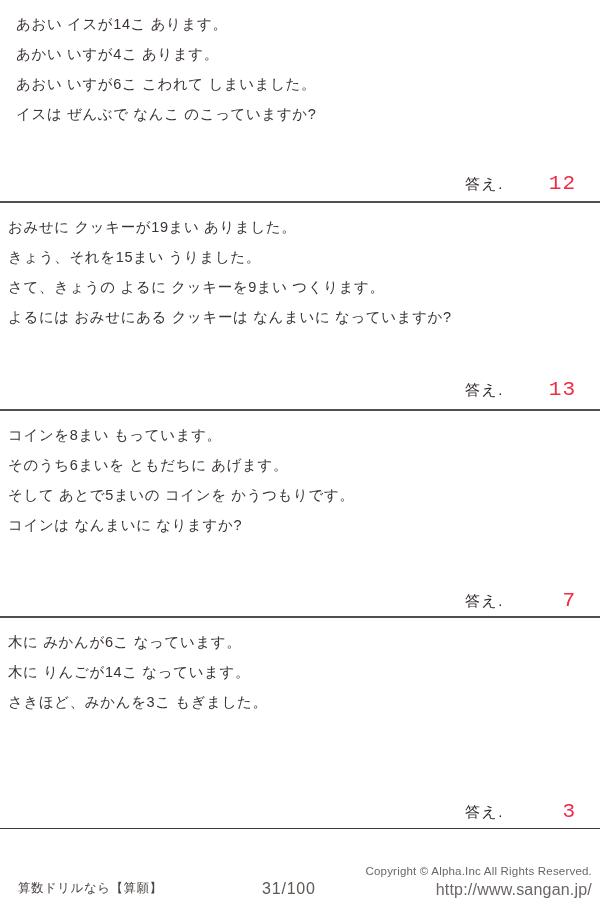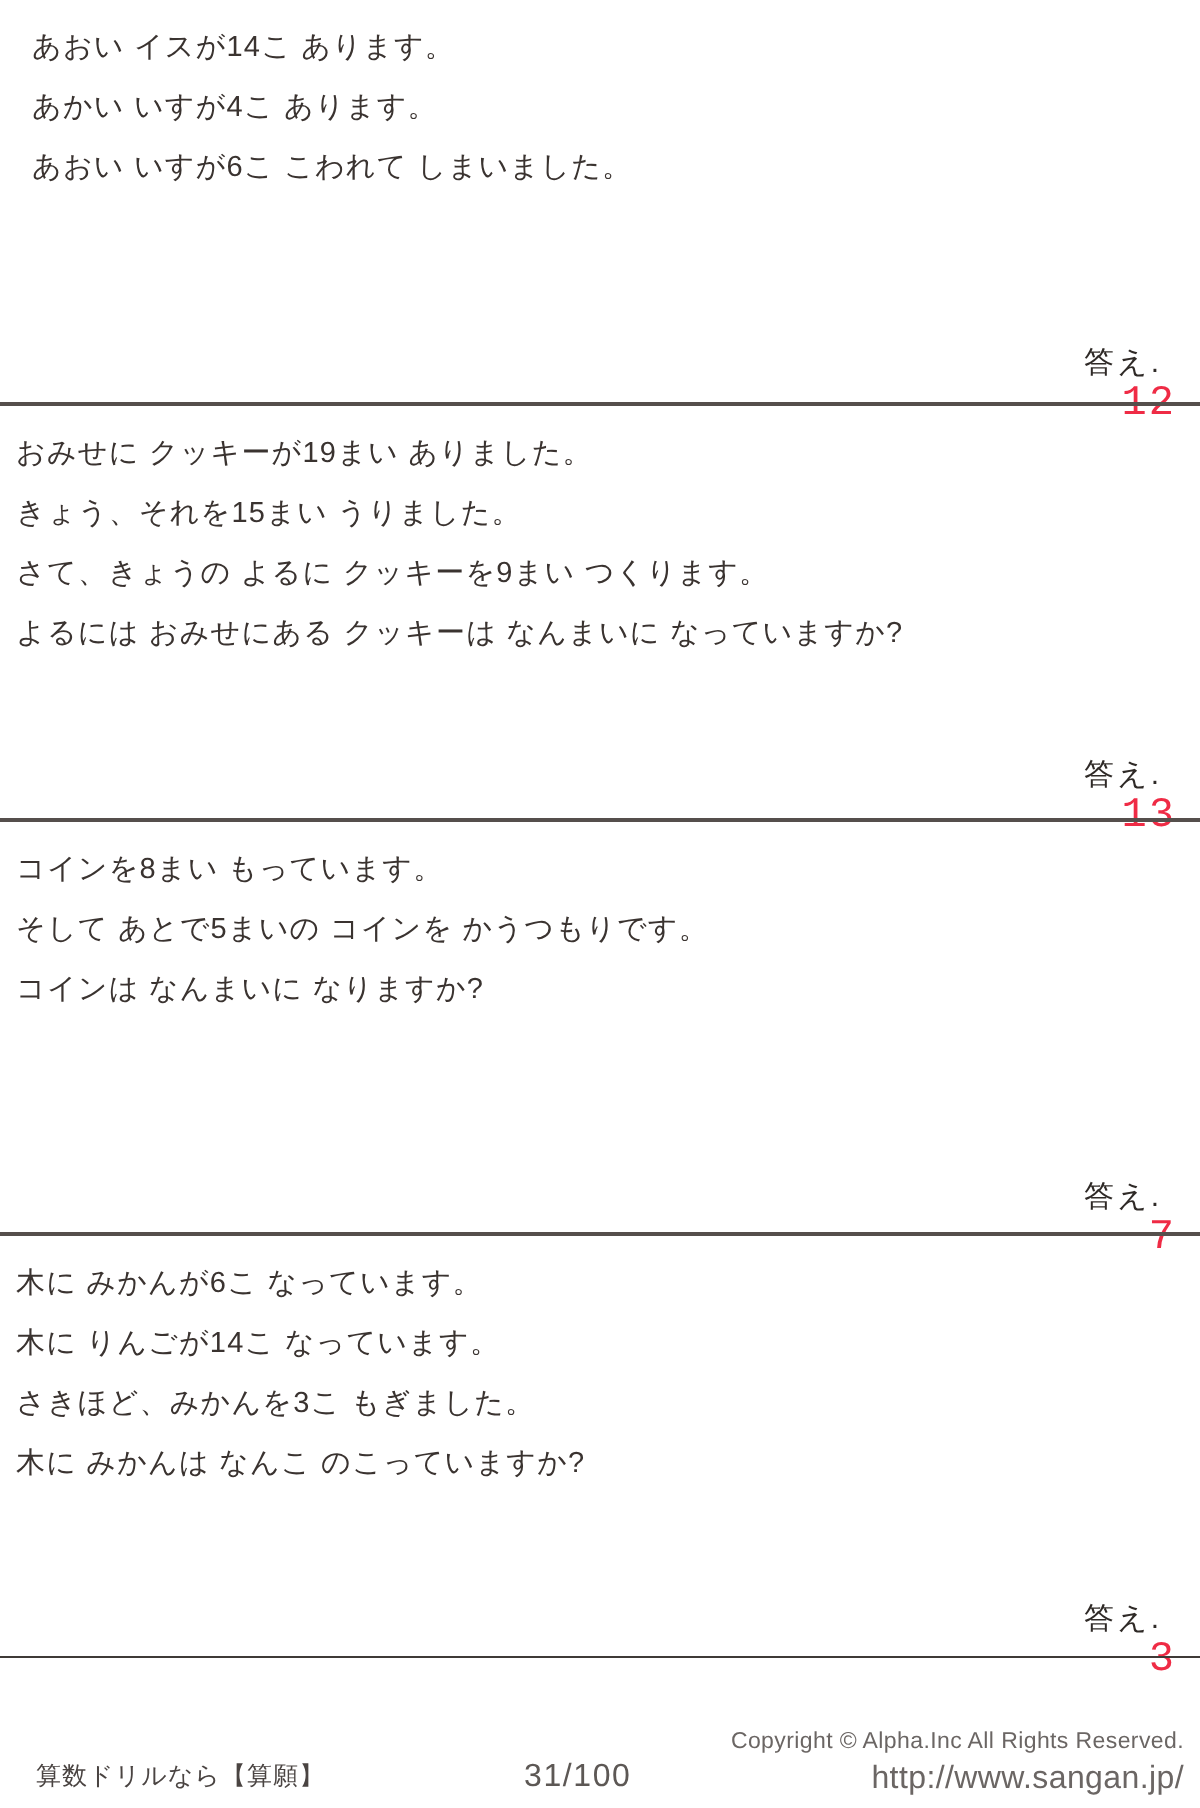--- a/index.html
+++ b/index.html
@@ -37,25 +37,24 @@
     line-height: 30px;
     height: 30px;
     letter-spacing: 0.6px;
     color: #3a3330;
     white-space: nowrap;
   }
 
   
   .answer-row {
     position: absolute;
-    right: 12px;
+    right: 24px;
     display: flex;
     align-items: baseline;
     justify-content: center;
-    flex-direction: column;
   }
   .answer-label {
     font-size: 15px;
     letter-spacing: 1.5px;
     color: #2f2a27;
   }
   .answer-value {
     display: inline-block;
     min-width: 46px;
     text-align: right;
@@ -129,20 +128,21 @@
 </head>
 <body>
 
 <div class="sheet">
 
   <div class="problem" style="position:absolute; left:0; top:0; width:600px; height:202px;padding-left:16px;">
     <div class="problem-lines">
       <div class="q-line">あおい イスが14こ あります。</div>
       <div class="q-line">あかい いすが4こ あります。</div>
       <div class="q-line">あおい いすが6こ こわれて しまいました。</div>
+      <div class="q-line">イスは ぜんぶで なんこ のこっていますか?</div>
     </div>
     <div class="answer-row" style="top:172px;">
       <span class="answer-label">答え.</span>
       <span class="answer-value">12</span>
     </div>
   </div>
   <div class="divider" style="top:201px;"></div>
 
   <div class="problem" style="position:absolute; left:0; top:203px; width:600px; height:205px;">
     <div class="problem-lines">
@@ -154,36 +154,36 @@
     <div class="answer-row" style="top:175px;">
       <span class="answer-label">答え.</span>
       <span class="answer-value">13</span>
     </div>
   </div>
   <div class="divider" style="top:409px;"></div>
 
   <div class="problem" style="position:absolute; left:0; top:411px; width:600px; height:204px;">
     <div class="problem-lines">
       <div class="q-line">コインを8まい もっています。</div>
+      <div class="q-line">そのうち6まいを ともだちに あげます。</div>
       <div class="q-line">そして あとで5まいの コインを かうつもりです。</div>
       <div class="q-line">コインは なんまいに なりますか?</div>
     </div>
     <div class="answer-row" style="top:178px;">
       <span class="answer-label">答え.</span>
       <span class="answer-value">7</span>
     </div>
   </div>
   <div class="divider" style="top:616px;"></div>
 
   <div class="problem" style="position:absolute; left:0; top:618px; width:600px; height:208px;">
     <div class="problem-lines">
       <div class="q-line">木に みかんが6こ なっています。</div>
       <div class="q-line">木に りんごが14こ なっています。</div>
       <div class="q-line">さきほど、みかんを3こ もぎました。</div>
-      <div class="q-line">木に みかんは なんこ のこっていますか?</div>
     </div>
     <div class="answer-row" style="top:182px;">
       <span class="answer-label">答え.</span>
       <span class="answer-value">3</span>
     </div>
   </div>
   <div class="divider thin" style="top:828px;"></div>
 
   <div class="footer">
     <div class="footer-brand">算数ドリルなら【算願】</div>

